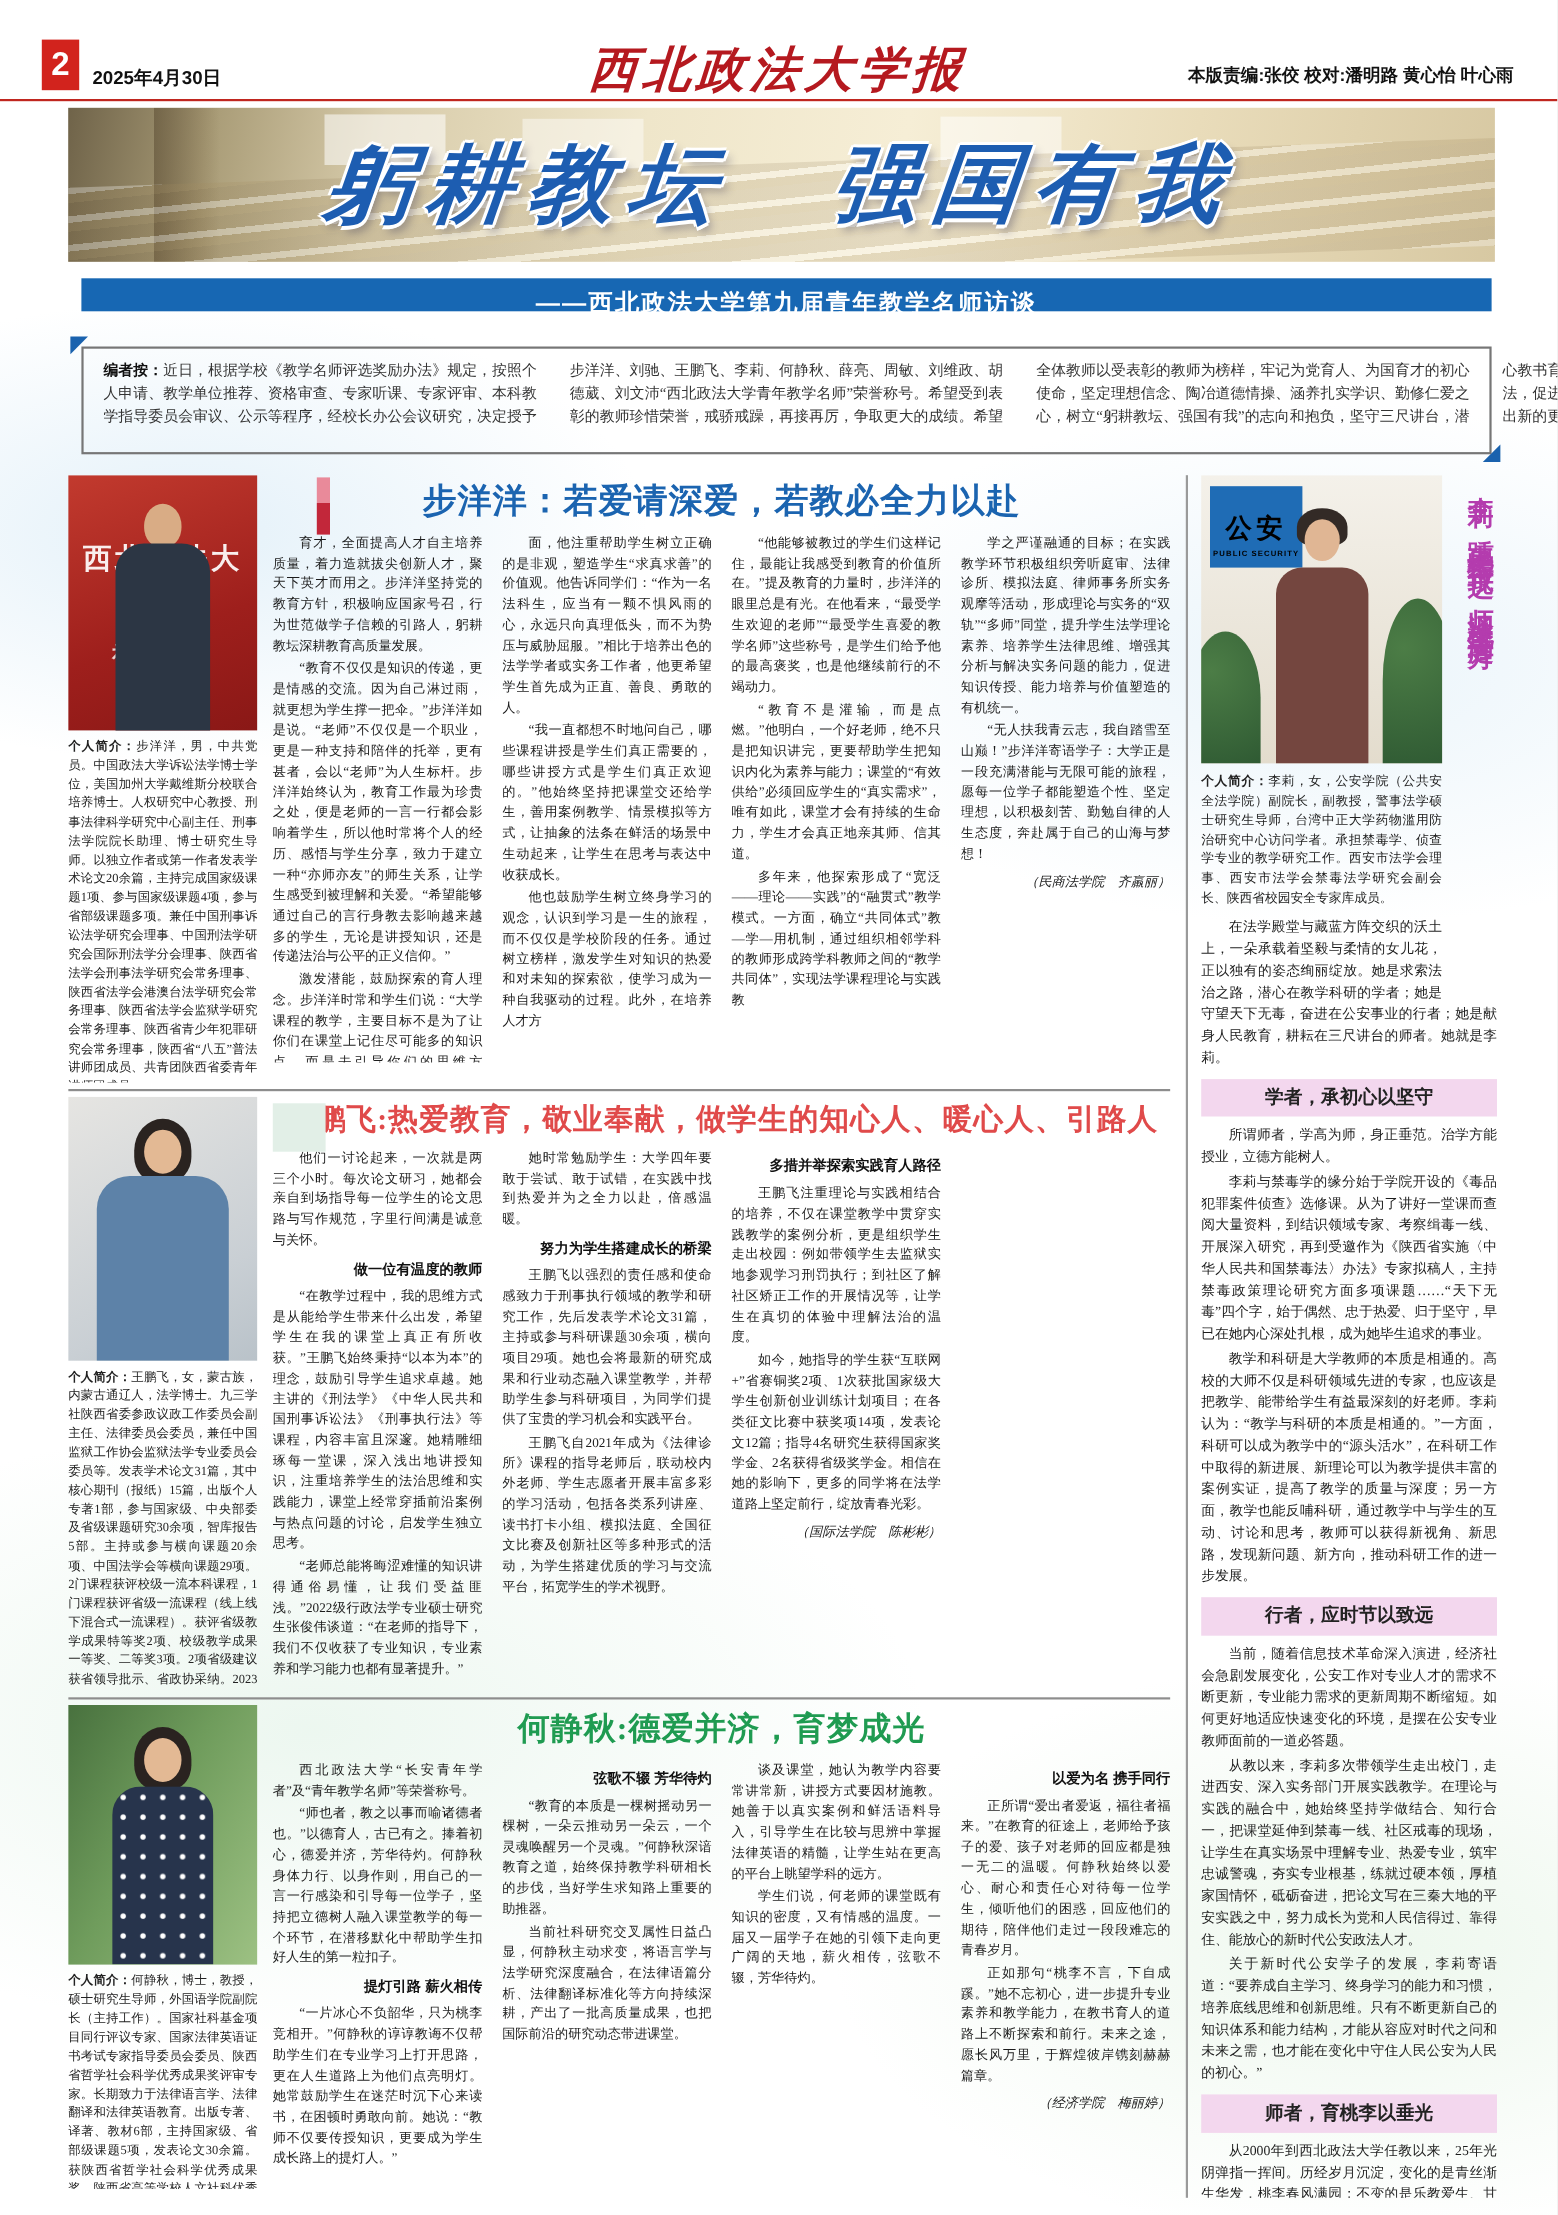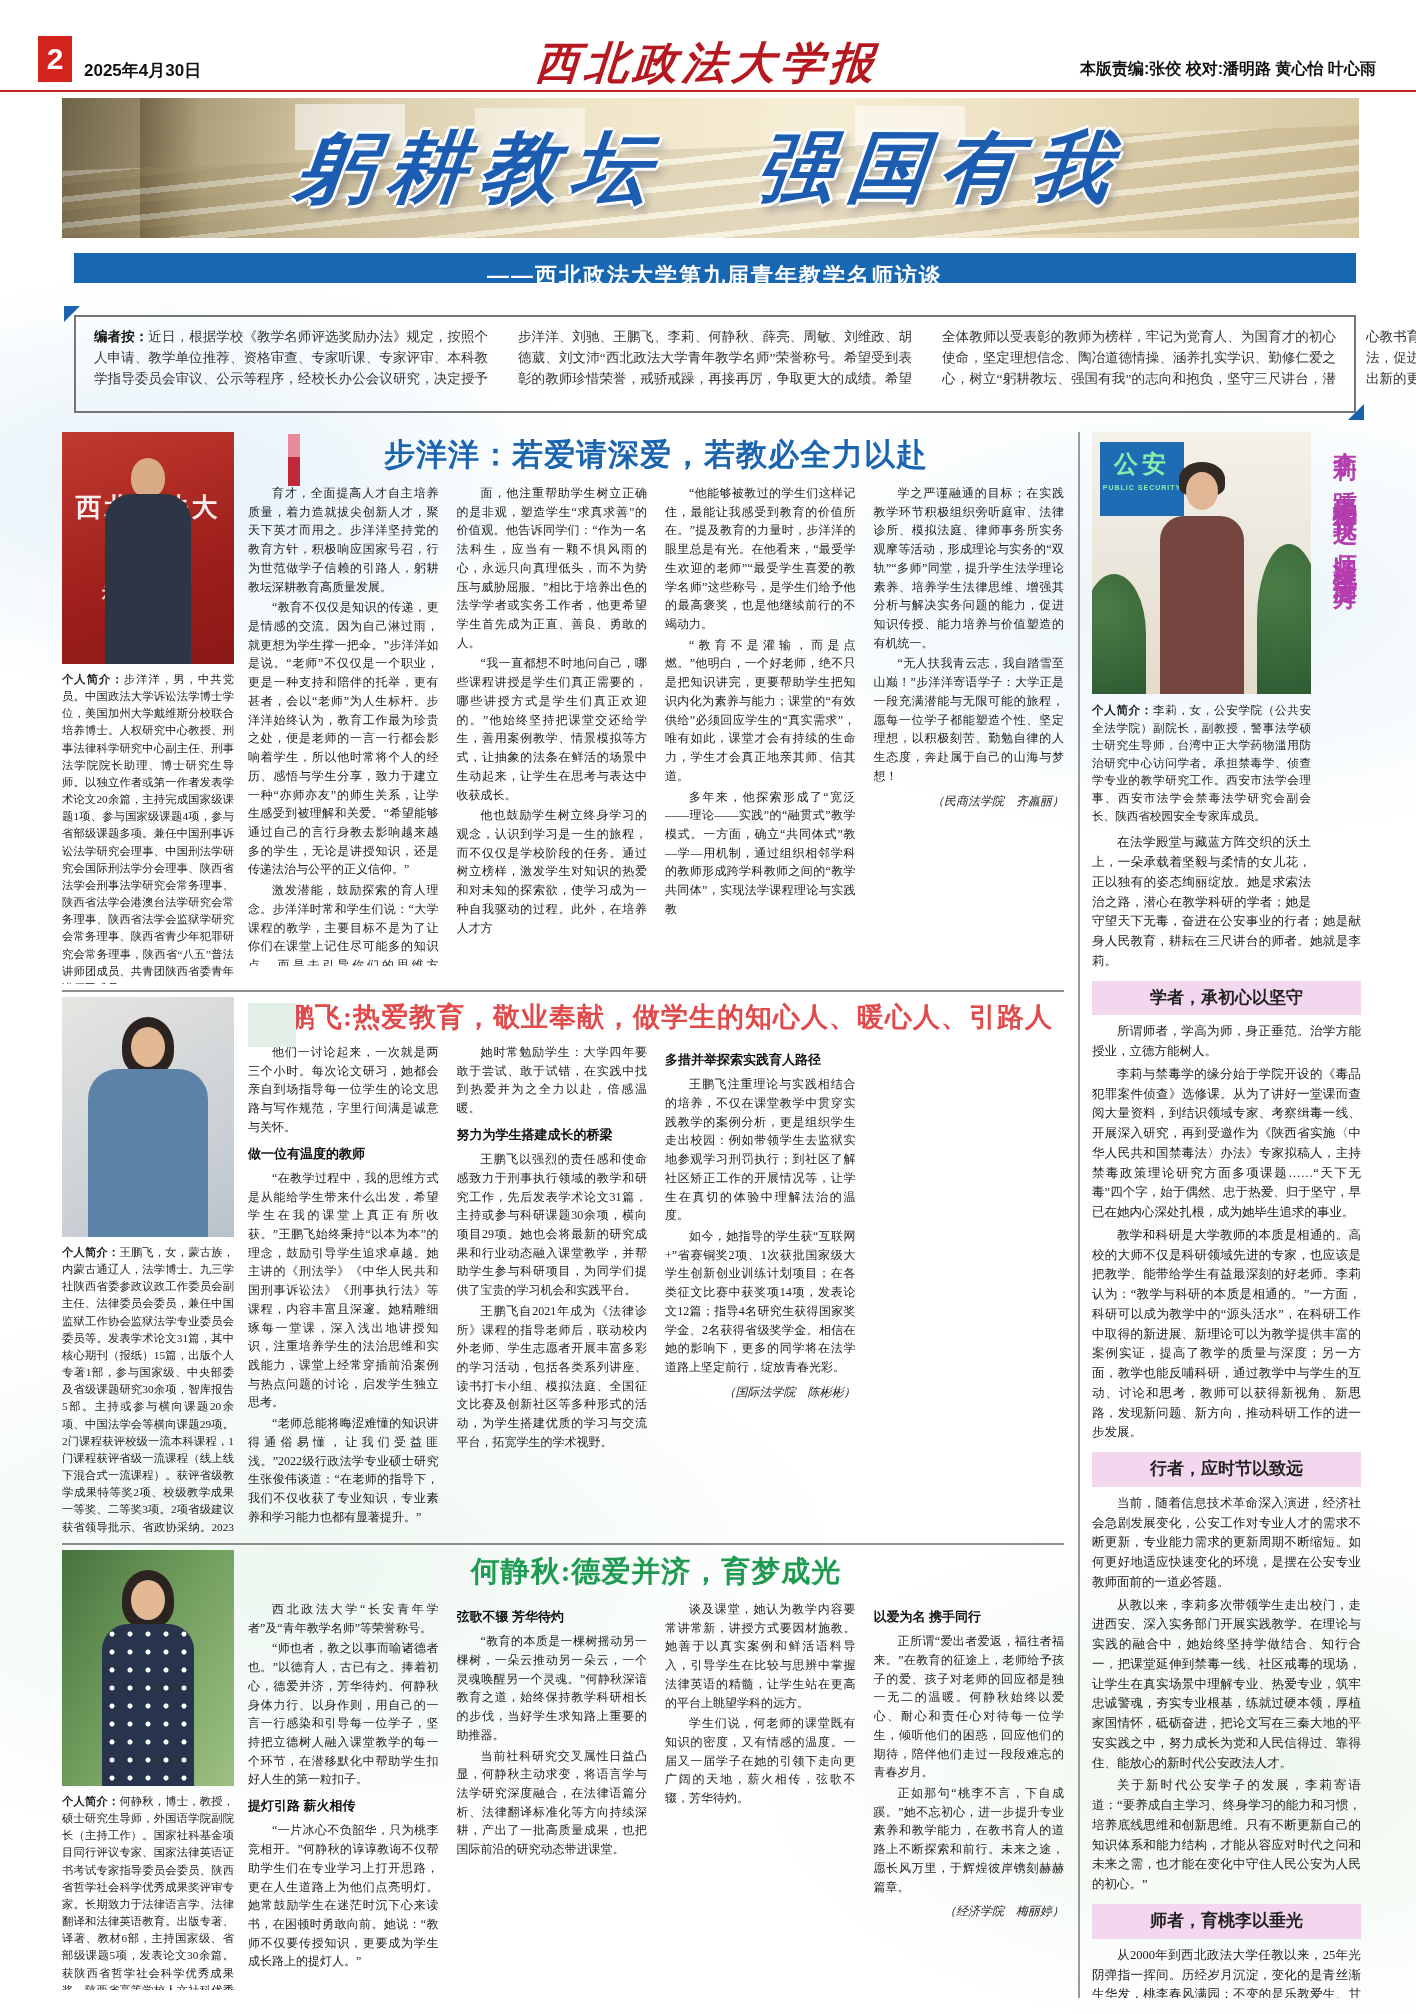--- a/index.html
+++ b/index.html
@@ -56,40 +56,40 @@
   .title-row{display:flex;align-items:center;justify-content:center;position:relative;}
   .title-orn{position:absolute;left:40px;top:2px;width:12px;height:52px;background:linear-gradient(#e98a9a 0 45%,#c2273a 45% 100%);}
   .orn-green{position:absolute;left:0;top:6px;width:48px;height:44px;background:#e2efe7;}
   .a-title{margin:2px 0 8px;text-align:center;font-weight:900;letter-spacing:1px;}
   .t-blue{color:#1b64b0;font-size:31px;}
   .t-red{color:#e04a4a;font-size:27px;}
   .t-green{color:#1f9b51;font-size:29px;}
   .cols{display:grid;grid-template-columns:repeat(4,1fr);column-gap:18px;overflow:hidden;}
   .col{overflow:hidden;font-size:12px;line-height:1.56;text-align:justify;height:100%;}
   .para{margin:0 0 2px;text-indent:2em;}
-  .col-subhead{font-family:"Liberation Sans",sans-serif;font-size:13px;font-weight:bold;text-align:left;margin:7px 0 5px;color:#111;}
+  .col-subhead{font-family:"Liberation Sans",sans-serif;font-size:13px;font-weight:bold;text-align:right;margin:7px 0 5px;color:#111;}
   .byline{text-align:right;font-style:italic;margin-top:6px;color:#222;text-indent:0;}
   
   .photo-bu{height:232px;background:linear-gradient(160deg,#c23a2e,#9e1f1c 60%,#8a1816);}
   .backdrop-text{position:absolute;left:0;right:0;color:rgba(255,255,255,.92);text-align:center;
     font:bold 26px "Liberation Sans",sans-serif;letter-spacing:3px;}
   .backdrop-text.l1{top:58px;}
   .backdrop-text.l2{top:150px;font-size:20px;color:rgba(255,255,255,.8);}
   .sil-head{position:absolute;left:50%;top:26px;width:34px;height:40px;margin-left:-17px;border-radius:50% 50% 46% 46%;background:#d9ac85;}
   .sil-body{position:absolute;left:50%;top:62px;width:86px;height:180px;margin-left:-43px;border-radius:26px 26px 0 0;background:#2c3644;}
   .photo-wang{height:240px;background:linear-gradient(150deg,#e6e5e2,#c9cfd4 70%,#b9c2c9);}
   .hair{position:absolute;left:50%;top:20px;width:52px;height:58px;margin-left:-26px;border-radius:50% 50% 40% 40%;background:#2a2320;}
   .face{position:absolute;left:50%;top:30px;width:34px;height:40px;margin-left:-17px;border-radius:50%;background:#e3b994;}
   .body-denim{position:absolute;left:50%;top:72px;width:120px;height:168px;margin-left:-60px;border-radius:30px 30px 0 0;background:#5d82a8;}
   .photo-he{height:236px;background:linear-gradient(120deg,#48713e,#6f9c5c 45%,#9dc183);}
   .body-dots{position:absolute;left:50%;top:74px;width:92px;height:162px;margin-left:-46px;border-radius:26px 26px 0 0;
     background:radial-gradient(circle 2px at 10px 10px,#fff 2px,transparent 3px) 0 0/18px 18px,#27344c;}
   .photo-li{height:262px;background:linear-gradient(#f4f1ea,#e3dccd);}
-  .li-sign{position:absolute;left:8px;top:10px;width:84px;height:74px;background:#1f6cb5;color:#86efac;
-    text-align:center;padding-top:6px;box-sizing:border-box;}
+  .li-sign{position:absolute;left:8px;top:10px;width:84px;height:74px;background:#1f6cb5;color:#000000;
+    text-align:center;padding-top:22px;box-sizing:border-box;}
   .li-sign .cn{font:bold 24px "Liberation Sans",sans-serif;letter-spacing:4px;}
   .li-sign .en{font:bold 7px "Liberation Sans",sans-serif;margin-top:4px;letter-spacing:1px;}
   .plant{position:absolute;bottom:0;width:64px;height:120px;border-radius:50% 50% 0 0;
     background:radial-gradient(circle at 30% 30%,#4c7d46,#2f5a33);}
   .plant.pl{left:-10px;} .plant.pr{right:-10px;height:150px;}
   .body-li{position:absolute;left:50%;top:84px;width:84px;height:178px;margin-left:-42px;border-radius:24px 24px 0 0;background:#74463f;}
   .head-li{position:absolute;left:50%;top:40px;width:32px;height:38px;margin-left:-16px;border-radius:50%;background:#e0b694;}
   .hair-li{position:absolute;left:50%;top:30px;width:46px;height:34px;margin-left:-23px;border-radius:50% 50% 30% 30%;background:#332a26;}
   
   .side{border-left:2px solid #9a9a9a;padding-left:12px;overflow:hidden;font-size:12.5px;line-height:1.58;text-align:justify;}

